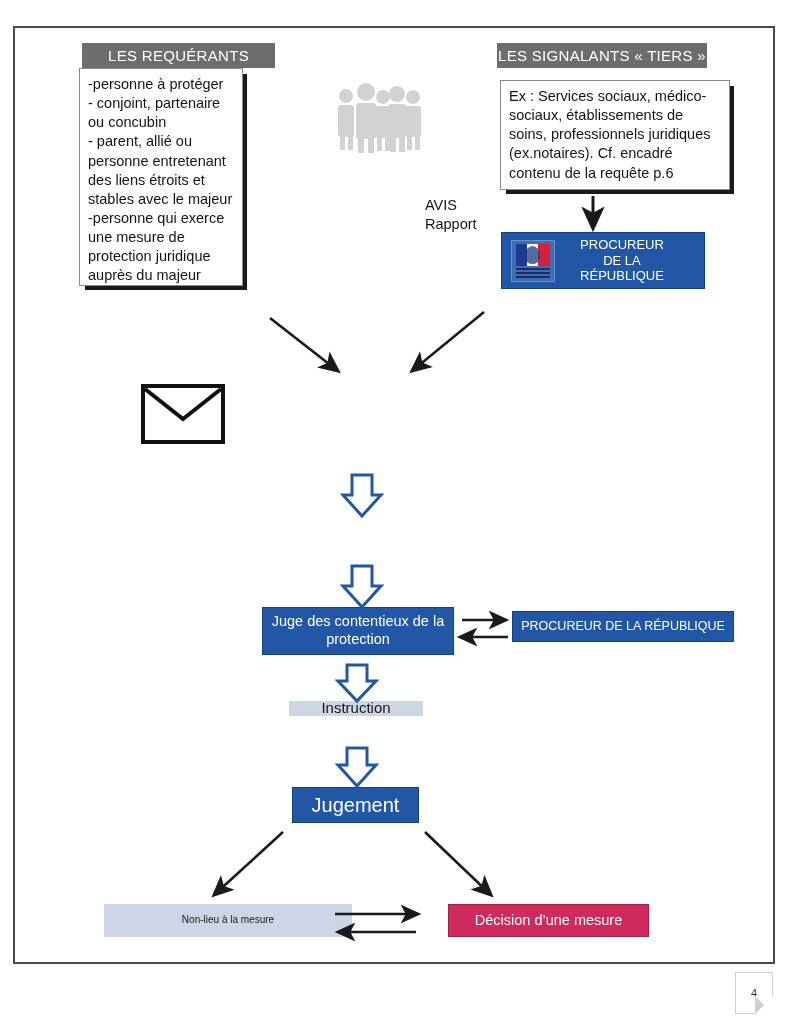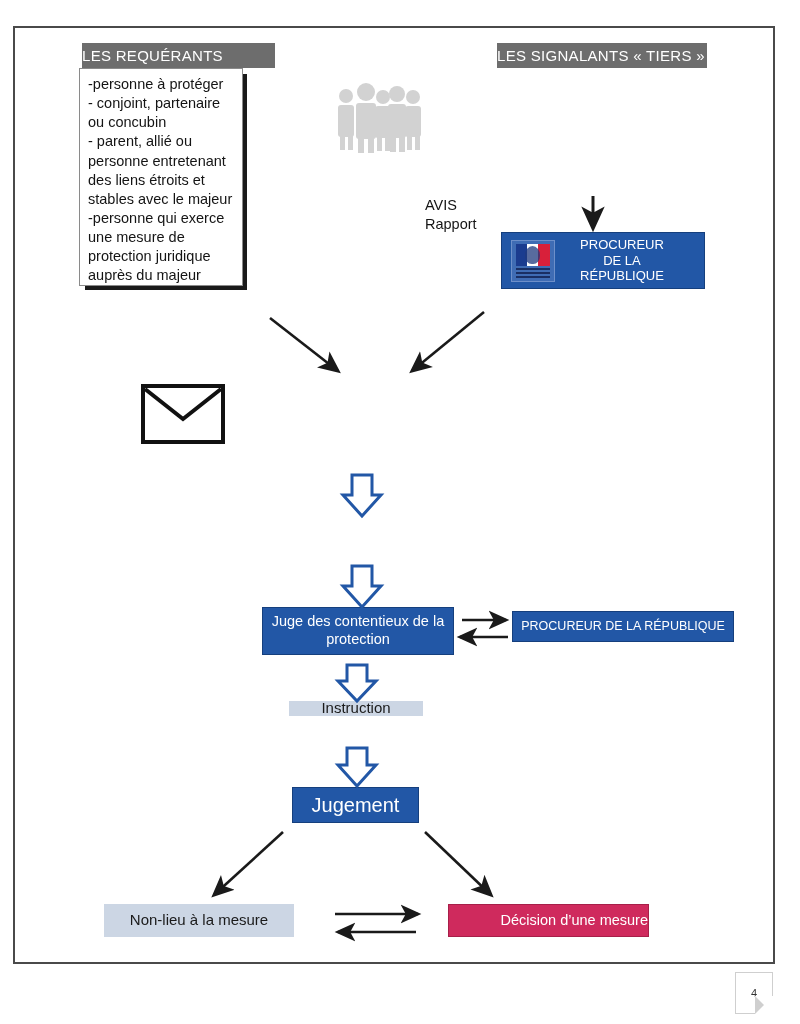--- a/index.html
+++ b/index.html
@@ -10,41 +10,41 @@
   }
   .page-frame{
     position:absolute;left:13px;top:26px;width:762px;height:938px;
     border:2px solid #4a4a4a;box-sizing:border-box;background:#fff;
   }
   .canvas{position:absolute;left:0;top:0;width:800px;height:1024px;}
 
   
   .banner{
     position:absolute;background:#6d6d6d;color:#ffffff;
-    display:flex;align-items:center;justify-content:flex-start;
+    display:flex;align-items:center;justify-content:center;
     font-size:15px;letter-spacing:.3px;
   }
 
   
   .callout{
     position:absolute;background:#ffffff;border:1px solid #8a8a8a;
     box-shadow:5px 5px 0 -1px #1a1a1a;
     box-sizing:border-box;padding:6px 8px;
     font-size:14.5px;line-height:1.32;color:#141414;
   }
 
   
   .box{
     position:absolute;box-sizing:border-box;
     display:flex;align-items:center;justify-content:center;
     text-align:center;line-height:1.22;
   }
   .box.blue{background:#2257a6;color:#ffffff;border:1px solid #153f7d;}
   .box.light{background:#ccd6e4;color:#1a1a1a;}
-  .box.pink{background:#cf2a5d;color:#ffffff;border:1px solid #a71f49;justify-content:flex-end;}
+  .box.pink{background:#cf2a5d;color:#ffffff;border:1px solid #a71f49;}
 
   .label{position:absolute;font-size:14.5px;color:#141414;line-height:1.3;}
 
   svg.overlay{position:absolute;left:0;top:0;width:800px;height:1024px;pointer-events:none;}
 
   
   .footer{
     position:absolute;left:0;top:986px;width:800px;text-align:center;
     font-size:13.5px;color:#111;font-weight:bold;
   }
@@ -80,20 +80,21 @@
 
   <div class="banner" style="left:497px;top:43px;width:210px;height:25px;">
     <span>LES SIGNALANTS « TIERS »</span>
   </div>
 
   <div class="callout" style="left:79px;top:68px;width:164px;height:218px;white-space:pre-wrap;">-personne à protéger
 - conjoint, partenaire ou concubin
 - parent, allié ou personne entretenant des liens étroits et stables avec le majeur
 -personne qui exerce une mesure de protection juridique auprès du majeur</div>
 
+  <div class="callout" style="left:500px;top:80px;width:230px;height:110px;white-space:pre-wrap;">Ex : Services sociaux, médico-sociaux, établissements de soins, professionnels juridiques (ex.notaires). Cf. encadré contenu de la requête p.6</div>
 
   <div class="label" style="left:425px;top:196px;white-space:pre;">AVIS
 Rapport</div>
 
   <div style="position:absolute;left:333px;top:82px;width:90px;height:72px;">
     <svg viewBox="0 0 90 72" width="90" height="72">
       <g fill="#d2d2d2">
         <circle cx="13" cy="14" r="7"></circle>
           <rect x="5" y="23" width="16" height="32" rx="3"></rect>
         <rect x="7" y="50" width="5" height="18"></rect>
@@ -147,21 +148,21 @@
   </div>
 
   <div class="box light" style="left:289px;top:701px;width:134px;height:15px;font-size:15px;">
     <span>Instruction</span>
   </div>
 
   <div class="box blue" style="left:292px;top:787px;width:127px;height:36px;font-size:20px;">
     <span>Jugement</span>
   </div>
 
-  <div class="box light" style="left:104px;top:904px;width:190px;height:33px;font-size:15px;">
+  <div class="box light" style="left:104px;top:904px;width:248px;height:33px;font-size:10px;">
     <span>Non-lieu à la mesure</span>
   </div>
 
   <div class="box pink" style="left:448px;top:904px;width:201px;height:33px;font-size:14.5px;">
     <span>Décision d’une mesure</span>
   </div>
 
   <svg class="overlay">
     <defs>
       <marker id="ah" markerWidth="9" markerHeight="9" refX="7.2" refY="4.5" orient="auto">

